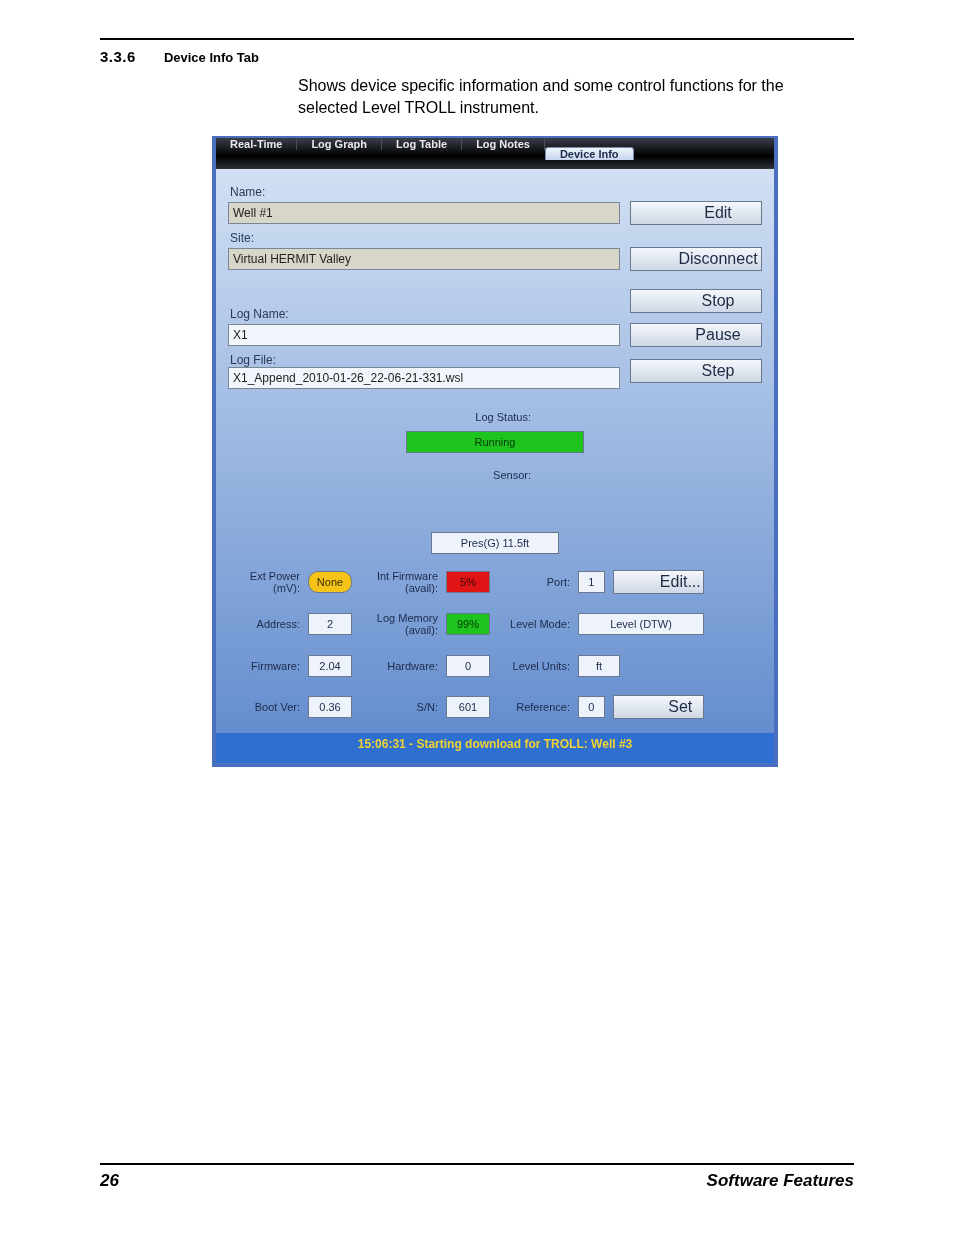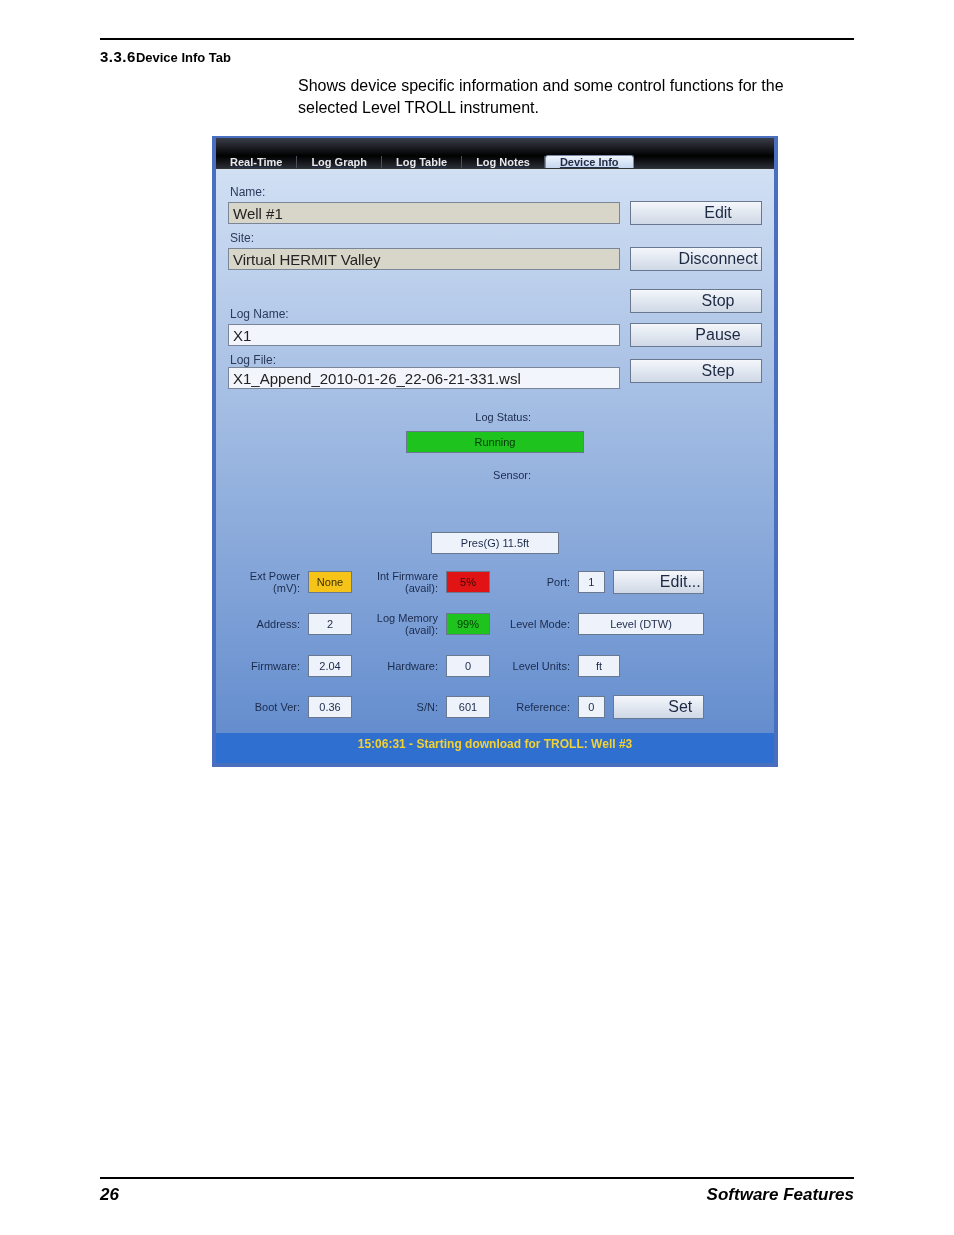--- a/index.html
+++ b/index.html
@@ -1,44 +1,44 @@
 <!DOCTYPE html>
 <html><head>
 <meta charset="utf-8">
 <style>
   html,body{margin:0;padding:0;background:#fff;font-family:Arial,Helvetica,sans-serif;color:#000;}
   .page{width:954px;height:1235px;position:relative;box-sizing:border-box;padding:38px 100px 0 100px;}
   .rule{border-top:2px solid #000;margin:0 0 8px 0;}
-  .sec-head{display:flex;align-items:baseline;}
+  .sec-head{display:flex;gap:28px;align-items:baseline;}
   .sec-num{font-weight:900;font-size:15px;letter-spacing:.5px;}
   .sec-title{font-weight:900;font-size:13px;}
   .sec-body{margin:10px 0 18px 198px;font-size:16px;line-height:1.35;max-width:490px;}
   .app{width:558px;margin-left:112px;border:4px solid #4a6fbf;border-top-width:2px;background:linear-gradient(#d7e4f5,#5f89cc);font-size:12px;color:#28334a;}
-  .tabs{display:flex;align-items:flex-end;height:30px;background:linear-gradient(#3a3e49 0%,#000 60%,#2a2d35 100%);border-bottom:1px solid #333;text-decoration:underline;}
+  .tabs{display:flex;align-items:flex-start;height:30px;background:linear-gradient(#3a3e49 0%,#000 60%,#2a2d35 100%);border-bottom:1px solid #333;}
   .tab{flex:0 0 auto;padding:0 14px;display:flex;align-items:center;color:#e7e9ef;font-weight:700;font-size:11px;border-right:1px solid #4b4f59;}
   .tab.active{background:linear-gradient(#eef4fc,#c6d7f0);color:#1f2a44;border:1px solid #7a8aa8;border-bottom:none;margin-top:9px;border-radius:3px 3px 0 0;}
   .pane{padding:10px 12px 14px 12px;}
   .lbl{color:#2b3a5a;font-size:12px;margin:6px 0 2px 2px;}
   .row{display:flex;align-items:center;gap:10px;}
   .grow{flex:1;}
-  .field{height:20px;border:1px solid #7a8598;background:#d8d6c9;padding:0 4px;display:flex;align-items:center;color:#222;font-size:15px;}
+  .field{height:20px;border:1px solid #7a8598;background:#d8d6c9;padding:0 4px;display:flex;align-items:center;color:#222;font-size:12px;}
   .field.white{background:#f2f5fb;}
   .btn{width:86px;height:22px;border:1px solid #6a788f;background:linear-gradient(#f4f7fb,#cfd8e6);font-size:16px;color:#1d2a44;display:flex;align-items:center;justify-content:center;cursor:pointer;padding-left:44px;}
   .grid{display:grid;grid-template-columns:72px 44px 78px 44px 72px 126px;column-gap:8px;row-gap:18px;align-items:center;margin-top:16px;}
   .glabel{text-align:right;color:#1c2b4c;font-size:11px;line-height:1.1;}
   .cell{height:20px;border:1px solid #6a788f;background:#eef2fa;display:flex;align-items:center;justify-content:center;font-size:11px;color:#1c2b4c;}
   .cell.green{background:#1ec31e;color:#063a06;}
   .cell.red{background:#e01414;color:#3a0606;}
-  .cell.yellow{background:#f6c418;color:#3a2e03;}
+  .cell.yellow{background:#f6c418;color:#3a2e03;border-radius:10px;}
   .sensor-row{display:flex;align-items:center;gap:8px;}
   .portbox{width:40px;}
   .footer{background:#2e6fd0;padding:4px 8px 12px 8px;text-align:center;}
   .f1{color:#f2d233;font-weight:700;font-size:12px;}
   .f2{color:#fff;font-weight:700;font-size:12px;margin-top:2px;}
-  .page-footer{position:absolute;left:100px;right:100px;bottom:30px;}
+  .page-footer{position:absolute;left:100px;right:100px;bottom:44px;}
   .page-footer .rule{margin-bottom:6px;}
   .pf-row{display:flex;justify-content:space-between;font-style:italic;font-weight:900;font-size:17px;}
   .logstatus-row{display:flex;align-items:center;gap:8px;}
   .logstatus-label{width:72px;text-align:right;font-size:11px;color:#1c2b4c;}
   .logstatus-box{width:176px;height:20px;}
   .sensor-label{width:72px;text-align:right;font-size:11px;color:#1c2b4c;}
   .sensor-val{width:126px;margin-top:43px;}
 </style>
 </head>
 <body>

